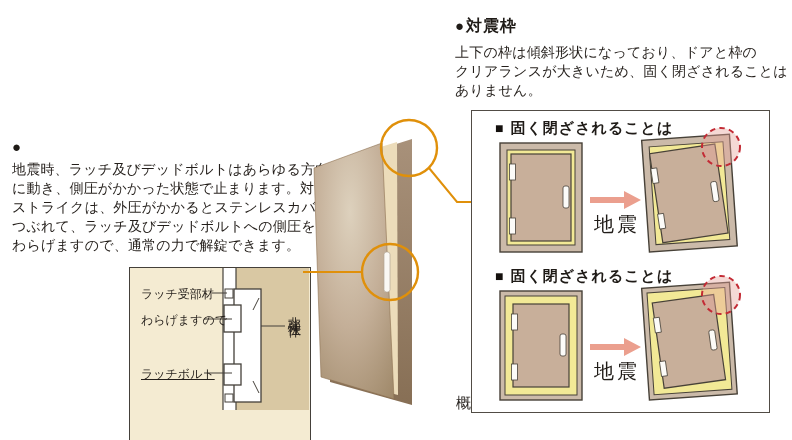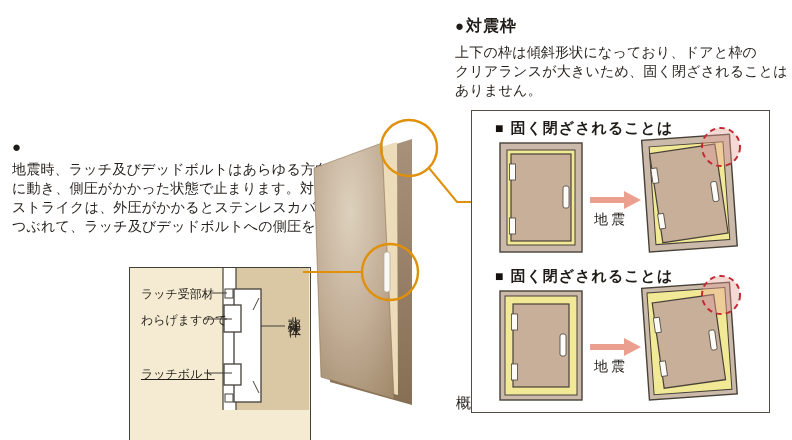--- a/index.html
+++ b/index.html
@@ -10,21 +10,21 @@
   .abs{position:absolute;}
   .sec-head{display:flex;align-items:center;font-weight:bold;font-size:16px;letter-spacing:1px;color:#1f1b17;}
   .sec-head .bullet{font-size:15px;margin-right:1px;}
   .body-line{font-size:14px;line-height:19px;letter-spacing:0.2px;white-space:nowrap;color:#241f1b;}
   .panel{
     left:471px;top:110px;width:299px;height:303px;background:#fff;
     border:1px solid #514c45;box-sizing:border-box;
   }
   .panel-head{display:flex;align-items:center;font-weight:bold;font-size:15px;letter-spacing:1px;color:#1f1b17;}
   .panel-head .marker{font-size:14px;margin-right:6px;color:#14100d;}
-  .quake-label{font-size:14px;letter-spacing:3px;color:#211d19;}
+  .quake-label{font-size:20px;letter-spacing:3px;color:#211d19;}
   .diagram-box{
     left:121px;top:267px;width:182px;height:181px;border:1.5px solid #44403a;
     box-sizing:border-box;background:#f4ebd2;margin-left:8px;
   }
   .dlabel{font-size:12px;letter-spacing:0;color:#241f1b;white-space:nowrap;}
   .dlabel-v{font-size:13px;letter-spacing:3px;color:#241f1b;writing-mode:vertical-rl;}
   .caption{font-size:15px;letter-spacing:2px;color:#2a2522;margin-left:36px;}
 </style>
 </head>
 <body>
@@ -45,20 +45,21 @@
 
   <div class="abs" style="left:12px;top:139px;width:330px;">
     <div class="sec-head">
       <span class="bullet">●</span>
     </div>
     <div style="margin-top:4px;">
       <div class="body-line">地震時、ラッチ及びデッドボルトはあらゆる方向</div>
       <div class="body-line">に動き、側圧がかかった状態で止まります。対震</div>
       <div class="body-line">ストライクは、外圧がかかるとステンレスカバーが</div>
       <div class="body-line">つぶれて、ラッチ及びデッドボルトへの側圧をや</div>
+      <div class="body-line">わらげますので、通常の力で解錠できます。</div>
     </div>
   </div>
 
   <div class="abs diagram-box">
     <svg width="179" height="142" viewBox="0 0 179 142" style="position:absolute;left:0;top:0;">
       <rect x="0" y="0" width="93" height="142" fill="#f4ebd2"></rect>
       <rect x="106" y="0" width="73" height="142" fill="#d9c8a3"></rect>
       <rect x="93" y="0" width="13" height="142" fill="#ffffff"></rect>
       <line x1="93" y1="0" x2="93" y2="142" stroke="#44403a" stroke-width="1.2"></line>
       <line x1="106" y1="0" x2="106" y2="142" stroke="#44403a" stroke-width="1.2"></line>

